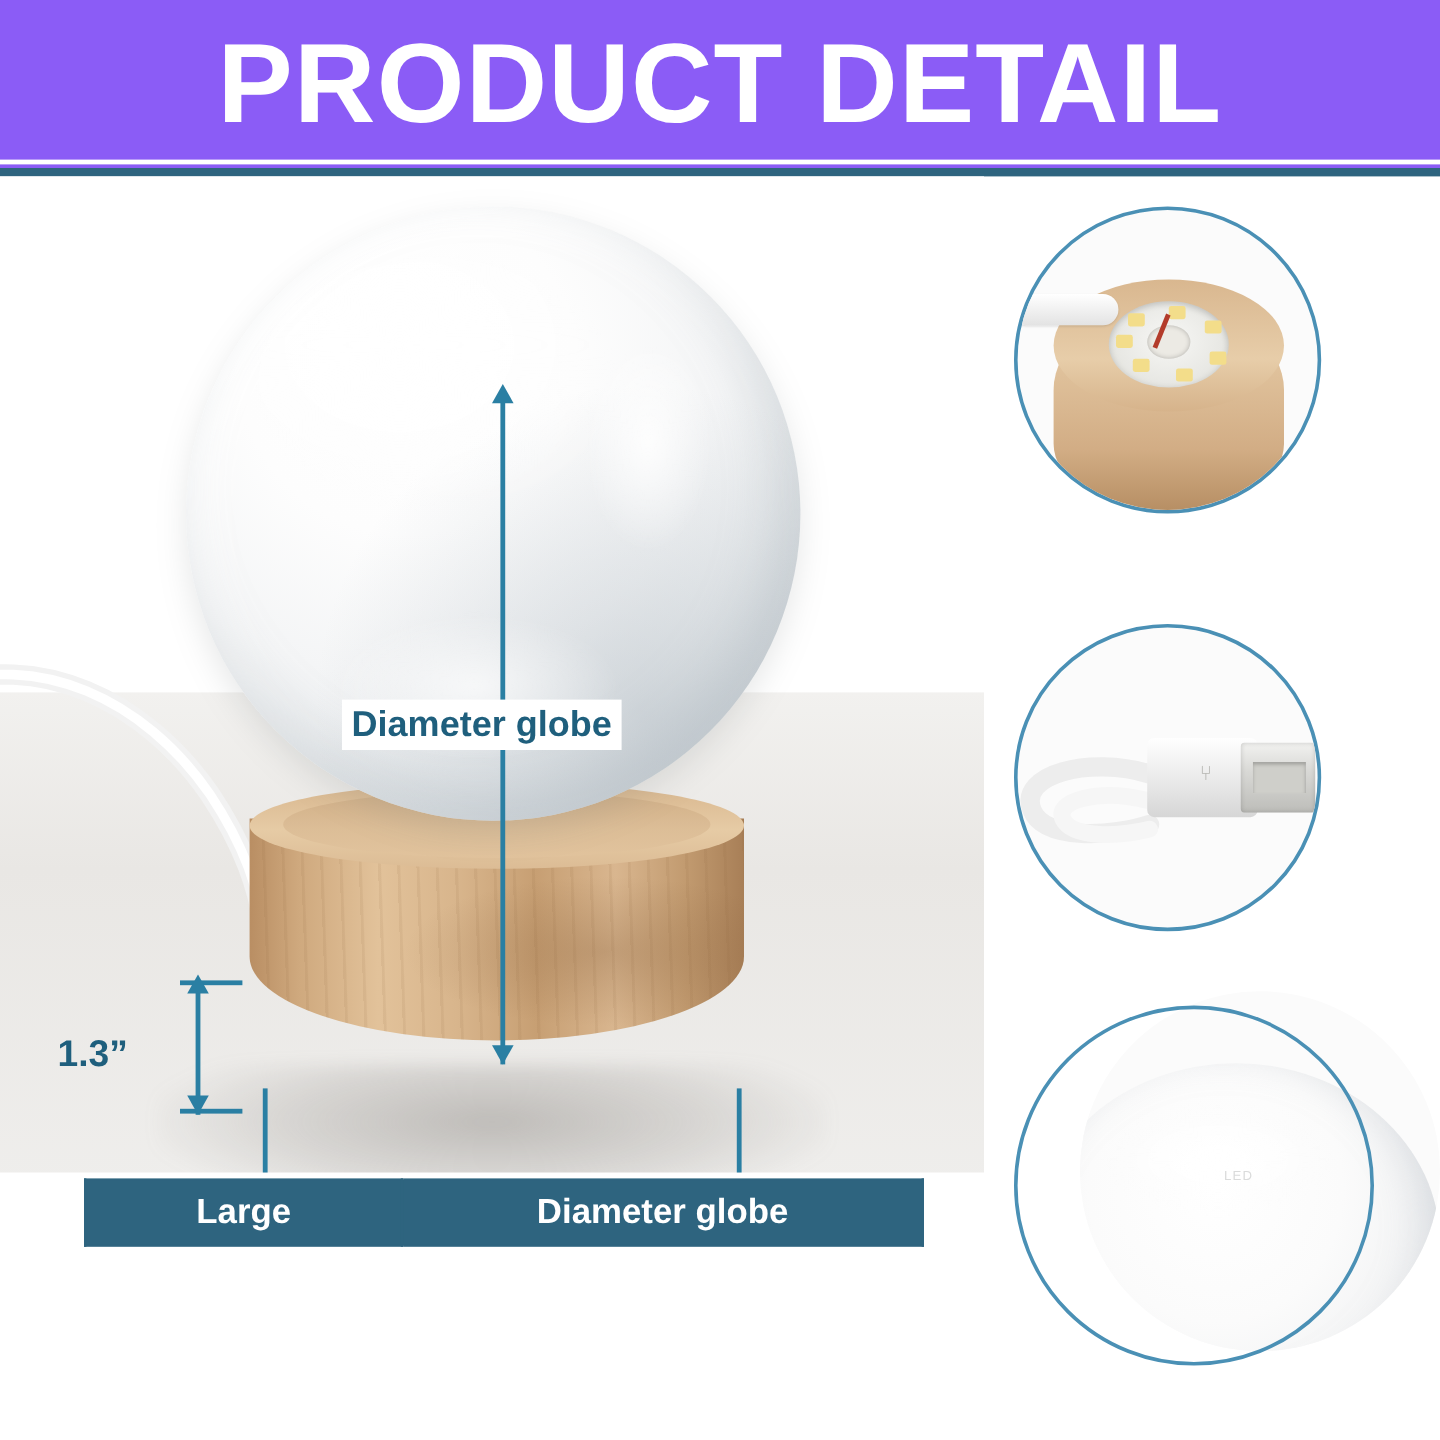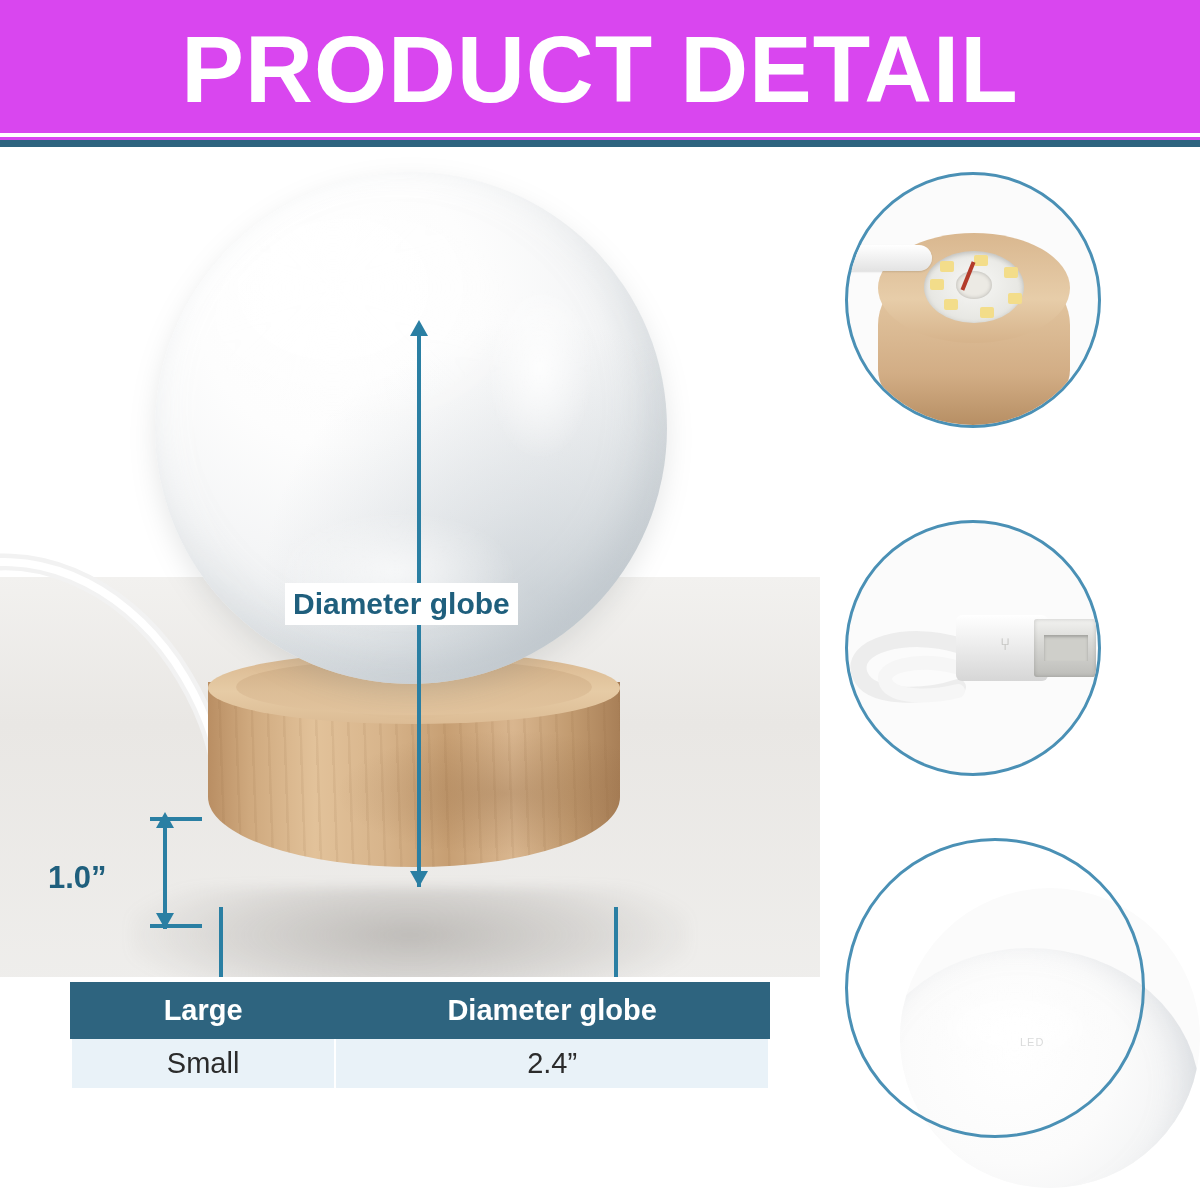--- a/index.html
+++ b/index.html
@@ -14,21 +14,21 @@
     position: relative;
     overflow: hidden;
   }
 
   
   #header-banner {
     position: absolute;
     left: 0; top: 0;
     width: 1200px;
     height: 140px;
-    background: #d946ef;
+    background: #8b5cf6;
     box-sizing: border-box;
   }
   #header-title {
     position: absolute;
     left: 0; top: 0;
     width: 1200px;
     height: 140px;
     display: flex;
     align-items: center;
     justify-content: center;
@@ -265,21 +265,21 @@
   
   .detail-circle {
     position: absolute;
     border-radius: 50%;
     border: 3px solid #4a90b5;
     overflow: hidden;
     background: #fbfbfb;
   }
   #detail-1 { left: 845px; top: 172px; width: 250px; height: 250px; }
   #detail-2 { left: 845px; top: 520px; width: 250px; height: 250px; }
-  #detail-3 { left: 900px; top: 888px; width: 300px; height: 300px; border: none; }
+  #detail-3 { left: 900px; top: 826px; width: 300px; height: 300px; border: none; }
 
   
   #d1-wood {
     position: absolute;
     left: 30px; top: 80px;
     width: 192px; height: 170px;
     border-radius: 96px 96px 90px 90px / 70px 70px 55px 55px;
     background: linear-gradient(to bottom, #caa67c 0%, #e0c29c 30%, #d2ad85 70%, #b78f64 100%);
   }
   #d1-top {
@@ -434,43 +434,39 @@
   <div class="dim-line" id="dim-globe-line"></div>
   <div class="arrow arrow-up" id="dim-globe-arrow-top"></div>
   <div class="arrow arrow-down" id="dim-globe-arrow-bottom"></div>
   <div class="dim-label" id="dim-globe-label">Diameter globe</div>
 
   <div class="tick" id="dim-h-tick-top"></div>
   <div class="tick" id="dim-h-tick-bottom"></div>
   <div class="dim-line" id="dim-h-line"></div>
   <div class="arrow arrow-up" id="dim-h-arrow-top"></div>
   <div class="arrow arrow-down" id="dim-h-arrow-bottom"></div>
-  <div class="dim-label" id="dim-h-label">1.0”</div>
+  <div class="dim-label" id="dim-h-label">1.3”</div>
 
   <div class="tick" id="dim-w-tick-left"></div>
   <div class="tick" id="dim-w-tick-right"></div>
 
 </div>
 
 <table id="size-table">
   <colgroup>
       <col class="c1">
       <col class="c2">
     </colgroup>
   <thead>
     <tr>
       <th>Large</th>
       <th>Diameter globe</th>
     </tr>
   </thead>
   <tbody>
-    <tr>
-      <td>Small</td>
-      <td>2.4”</td>
-    </tr>
   </tbody>
 </table>
 
 <div class="detail-circle" id="detail-1">
   <div id="d1-wood"></div>
   <div id="d1-top"></div>
   <div id="d1-led"></div>
   <div class="d1-chip" style="left:92px;  top:86px;"></div>
   <div class="d1-chip" style="left:126px; top:80px;"></div>
   <div class="d1-chip" style="left:156px; top:92px;"></div>

